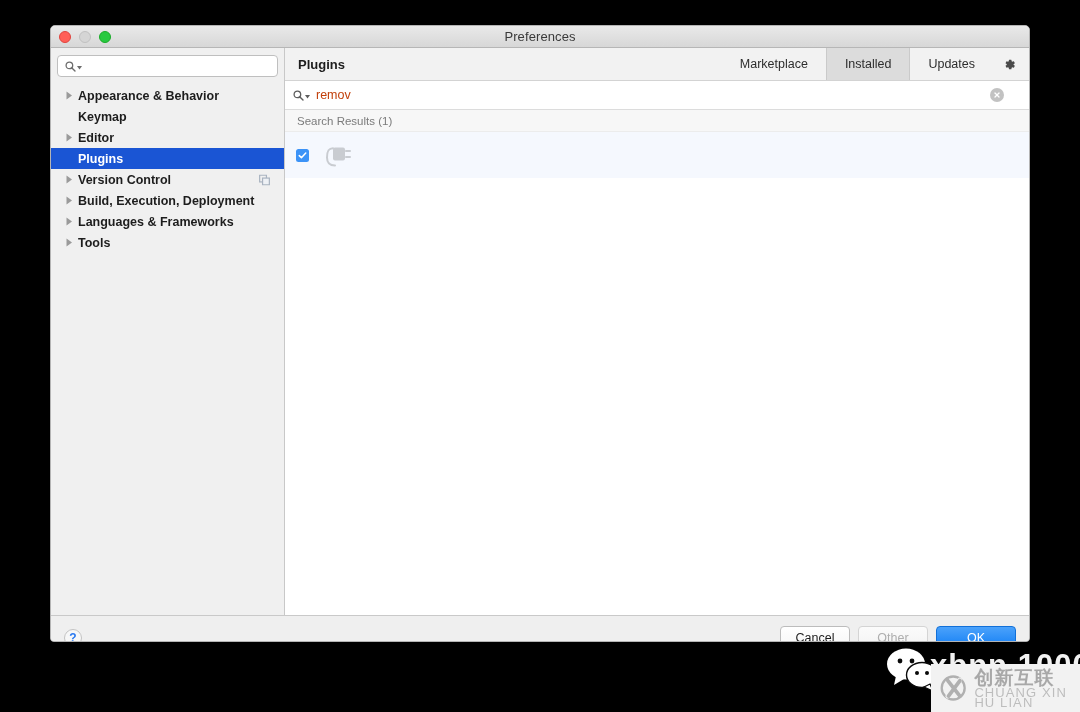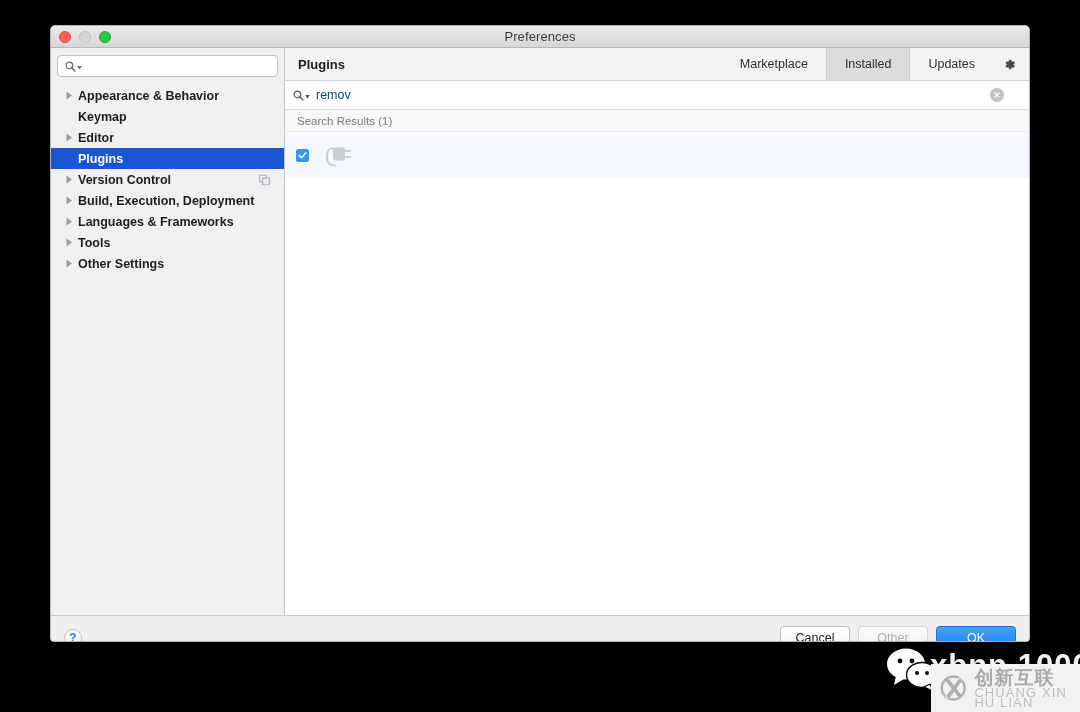--- a/index.html
+++ b/index.html
@@ -201,21 +201,21 @@
     align-items: center;
     padding-left: 8px;
     flex-shrink: 0;
   }
   .plugin-search input {
     border: none;
     outline: none;
     background: transparent;
     font-family: "Liberation Sans", sans-serif;
     font-size: 12.5px;
-    color: #0c4a6e;
+    color: #c2410c;
     flex: 1;
     padding-left: 5px;
   }
   .clear-btn {
     position: absolute;
     right: 25px;
     top: 50%;
     transform: translateY(-50%);
     width: 14px; height: 14px;
     border-radius: 50%;
@@ -473,28 +473,20 @@
               </span>
               <span class="label">Languages &amp; Frameworks</span>
             </div>
             <div class="tree-item">
               <span class="arrow">
                 <svg width="7" height="9" viewBox="0 0 7 9">
                   <path d="M0.5 0.5 L6 4.5 L0.5 8.5 Z" fill="#9a9a9a"></path>
                 </svg>
               </span>
               <span class="label">Tools</span>
-            </div>
-            <div class="tree-item">
-              <span class="arrow">
-                <svg width="7" height="9" viewBox="0 0 7 9">
-                  <path d="M0.5 0.5 L6 4.5 L0.5 8.5 Z" fill="#9a9a9a"></path>
-                </svg>
-              </span>
-              <span class="label">Other Settings</span>
             </div>
           </div>
       </div>
 
       <div class="main">
 
         <div class="plugins-header">
           <div class="plugins-title">Plugins</div>
           <div class="tab">Marketplace</div>
           <div class="tab active">Installed</div>

